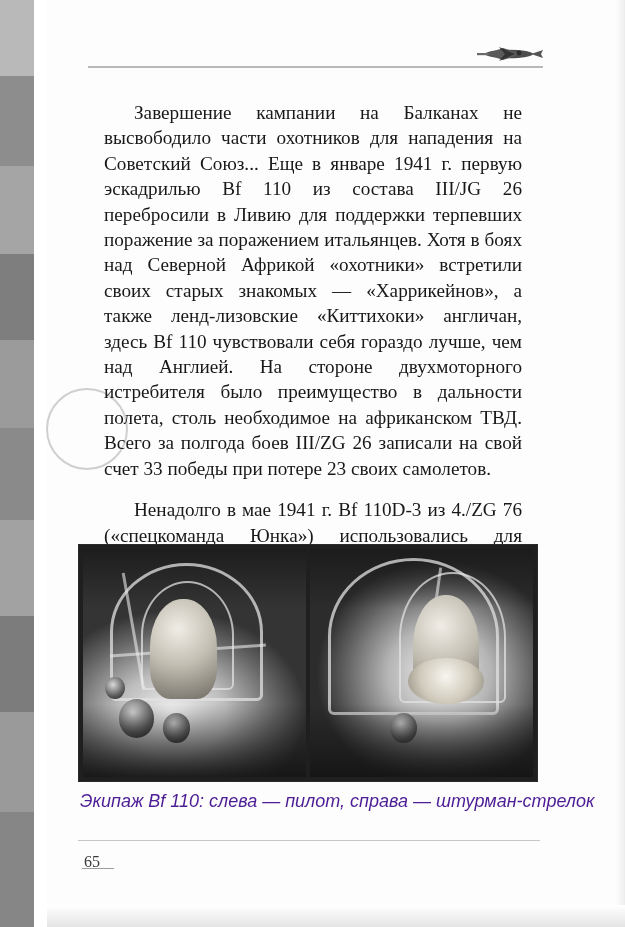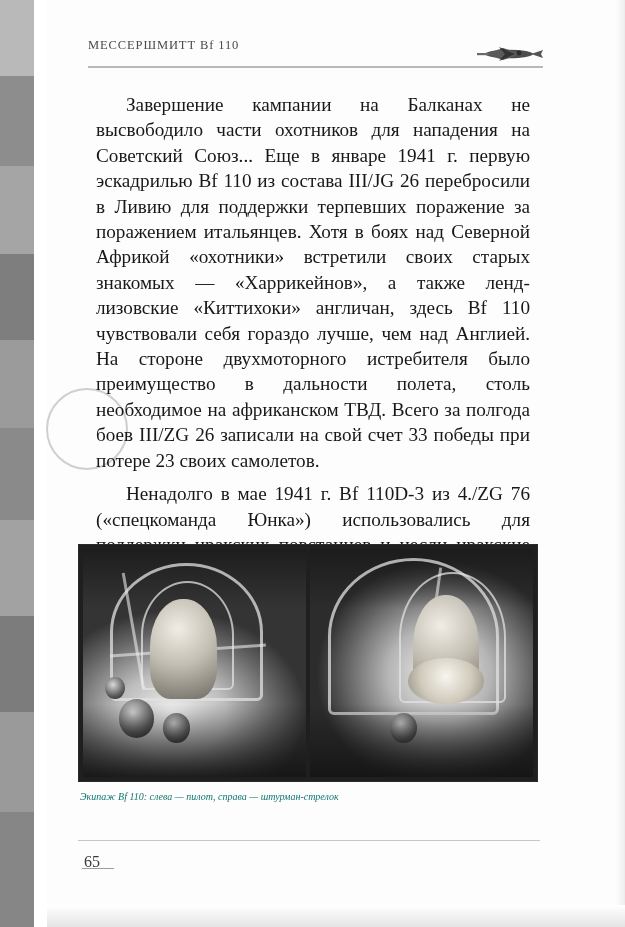--- a/index.html
+++ b/index.html
@@ -84,21 +84,21 @@
     position: absolute;
     left: 88px; top: 84px;
     width: 450px;
   }
   .para {
     font-family: "Liberation Serif", serif;
     font-size: 19.2px;
     line-height: 25.4px;
     color: #18181a;
     text-align: justify;
-    margin: 8px;
+    margin: 16px;
     text-indent: 30px;
     hyphens: manual;
   }
   .para + .para { margin-top: 1px; }
 
   
   .photo-block {
     position: absolute;
     left: 78px; top: 544px;
     width: 460px; height: 238px;
@@ -170,24 +170,24 @@
   }
   .ph-strut.s1 { left: 54%; top: 8%; width: 3px; height: 58%; transform: rotate(8deg); }
   .ph-strut.s2 { left: 22%; top: 10%; width: 3px; height: 52%; transform: rotate(-10deg); }
   .ph-strut.s3 { left: 12%; top: 44%; width: 70%; height: 3px; transform: rotate(-4deg); }
 
   
   .caption {
     position: absolute;
     left: 80px; top: 791px;
     width: 470px;
-    font-family: Liberation Serif, serif;
+    font-family: Liberation Sans, sans-serif;
     font-style: italic;
-    font-size: 10px;
-    color: #0f766e;
+    font-size: 18px;
+    color: #4c1d95;
     white-space: nowrap;
   }
 
   
   .footer-rule {
     position: absolute;
     left: 78px; top: 840px;
     width: 462px; height: 1px;
     background: #c6c6c6;
   }
@@ -224,23 +224,20 @@
   <div class="scan-chip c4"></div>
   <div class="scan-chip c5"></div>
   <div class="scan-chip c6"></div>
   <div class="scan-chip c7"></div>
   <div class="scan-chip c8"></div>
   <div class="scan-chip c9"></div>
   <div class="scan-chip c10"></div>
 
   <div class="watermark"></div>
 
-  <div class="header-row">
-    <div class="header-title">МЕССЕРШМИТТ Bf 110</div>
-  </div>
 
   <div class="header-ornament">
     <svg viewBox="0 0 78 20" width="78" height="20" aria-hidden="true">
       <ellipse cx="40" cy="10" rx="24" ry="4.2" fill="#4d4d4d"></ellipse>
       <path d="M16 10 L34 4 L52 10 L34 16 Z" fill="#5a5a5a"></path>
       <path d="M30 3 L46 10 L30 17 L36 10 Z" fill="#333"></path>
       <path d="M62 10 L74 6 L72 10 L74 14 Z" fill="#555"></path>
       <rect x="8" y="9" width="12" height="2.2" fill="#6a6a6a"></rect>
       <circle cx="50" cy="9" r="2.4" fill="#2b2b2b"></circle>
     </svg>

